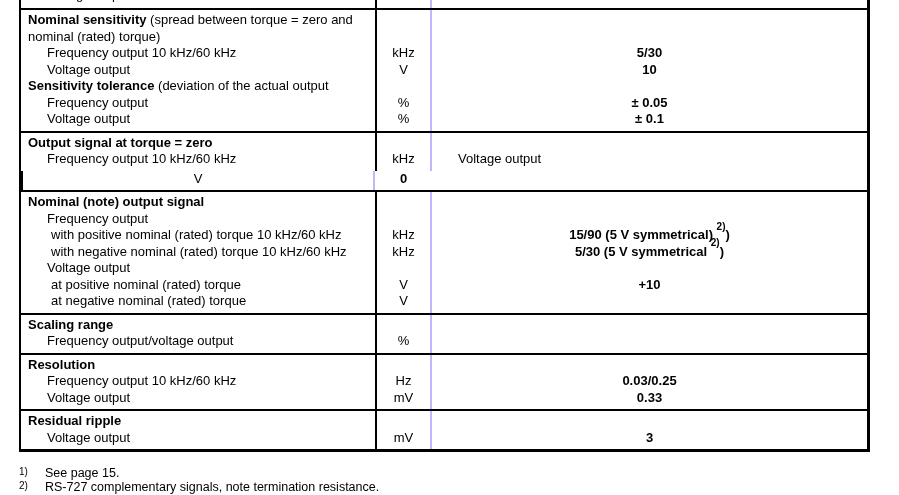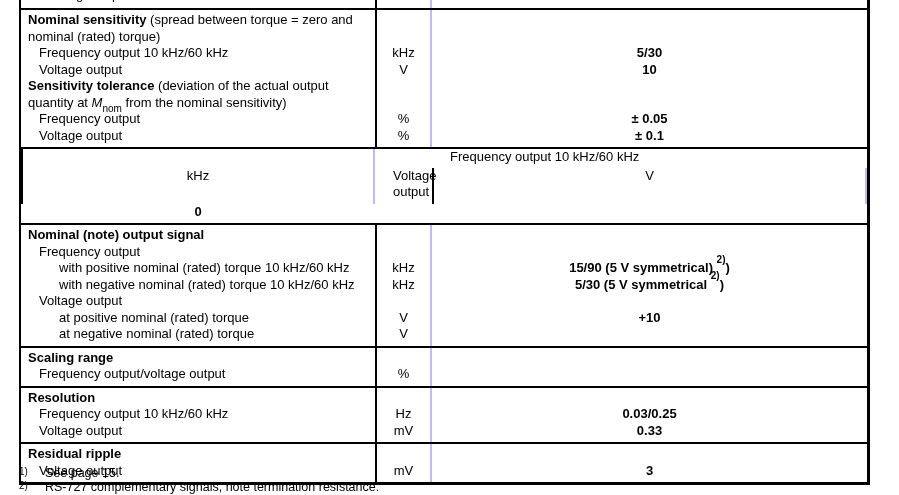--- a/index.html
+++ b/index.html
@@ -49,22 +49,22 @@
   .c { line-height: 16.5px; min-height: 16.5px; }
   .lbl { text-align: left; }
   .unit {
     text-align: center;
     border-left: 2px solid #000;
     border-right: 2px solid #c4b5fd;
   }
   .val { text-align: center; font-weight: bold; }
 
   .h  { padding-left: 7px; }
-  .i1 { padding-left: 18px; }
-  .i2 { padding-left: 38px; }
+  .i1 { padding-left: 26px; }
+  .i2 { padding-left: 30px; }
   .pt { padding-top: 2px; }
   .pb { padding-bottom: 3px; }
 
   .hl { display: block; }
   b { font-weight: bold; }
 
   sup.fn {
     font-size: 10px;
     line-height: 0;
     position: relative;
@@ -123,35 +123,35 @@
       <div class="c lbl i1">Frequency output 10 kHz/60 kHz</div>
       <div class="c unit">kHz</div>
       <div class="c val">5/30</div>
 
       <div class="c lbl i1">Voltage output</div>
       <div class="c unit">V</div>
       <div class="c val">10</div>
 
       <div class="c lbl h">
         <span class="hl"><b>Sensitivity tolerance</b><span> (deviation of the actual output</span></span>
-        <span class="hl"><span>quantity at </span><i class="var">M</i><sub class="var-sub">nom</sub><span> from the nominal sensitivity)</span></span>
       </div>
       <div class="c unit"></div>
       <div class="c val"></div>
 
       <div class="c lbl i1">Frequency output</div>
       <div class="c unit">%</div>
       <div class="c val">± 0.05</div>
 
       <div class="c lbl i1 pb">Voltage output</div>
       <div class="c unit pb">%</div>
       <div class="c val pb">± 0.1</div>
     </div>
 
     <div class="sec">
+      <div class="c lbl h pt"><b>Output signal at torque = zero</b></div>
       <div class="c unit pt"></div>
       <div class="c val pt"></div>
 
       <div class="c lbl i1">Frequency output 10 kHz/60 kHz</div>
       <div class="c unit">kHz</div>
 
       <div class="c lbl i1 pb">Voltage output</div>
       <div class="c unit pb">V</div>
       <div class="c val pb">0</div>
     </div>

